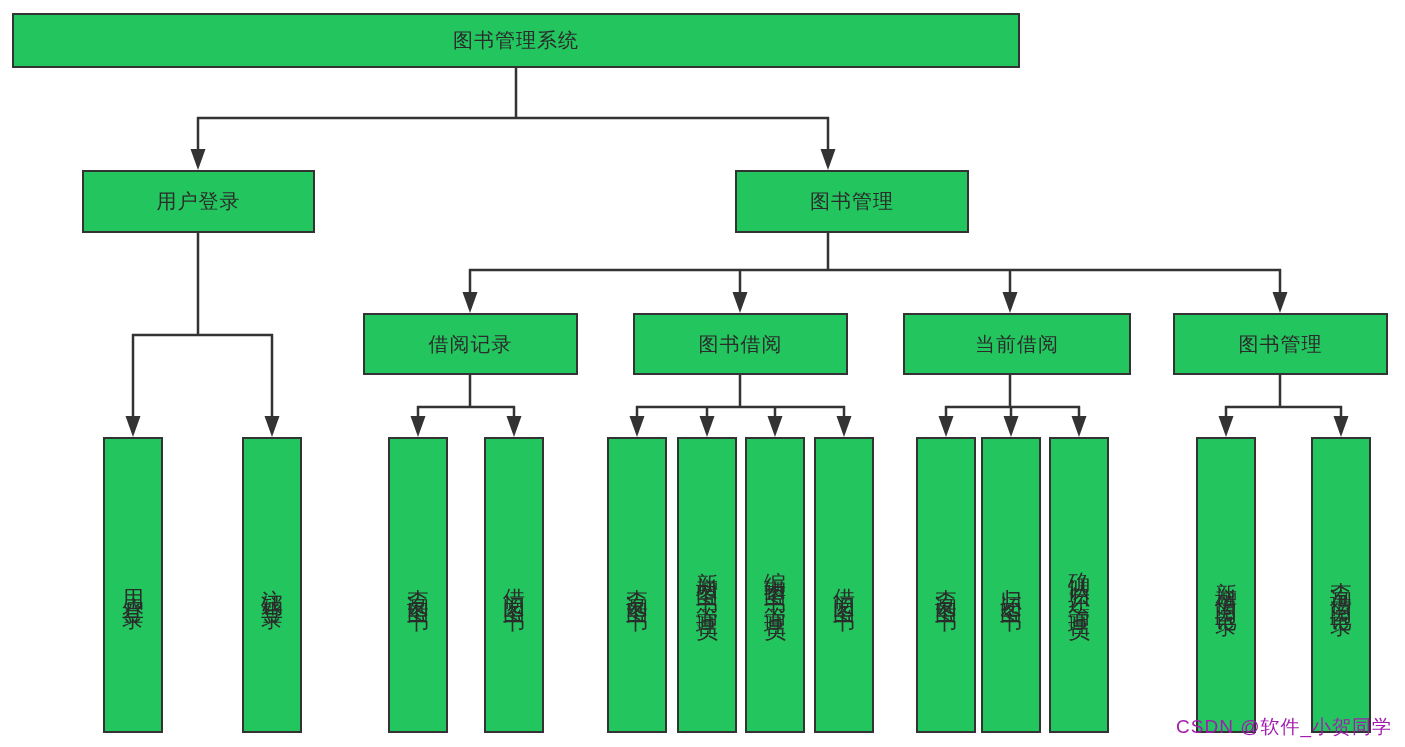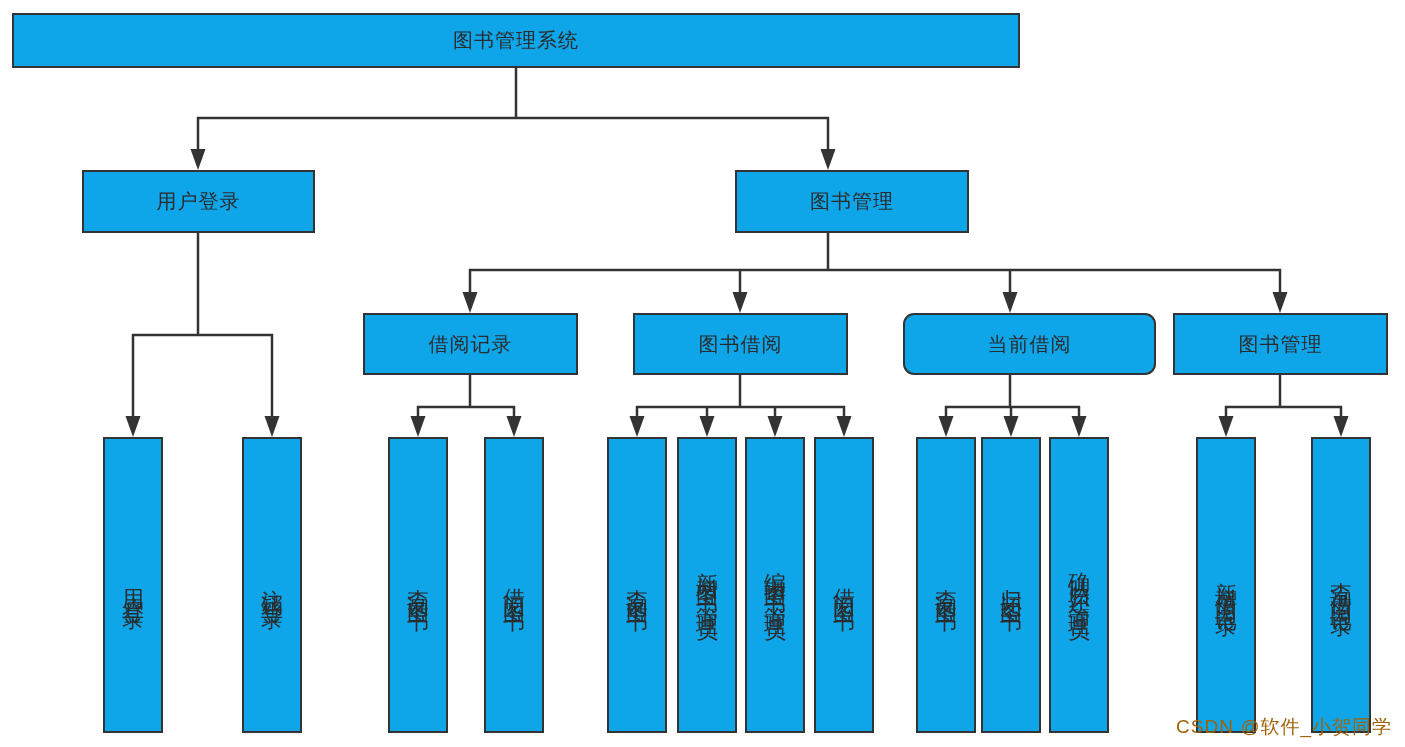--- a/index.html
+++ b/index.html
@@ -11,21 +11,21 @@
     overflow:hidden;
   }
   .connectors{
     position:absolute;left:0;top:0;width:1405px;height:747px;
     pointer-events:none;
   }
   .node{
     position:absolute;
     box-sizing:border-box;
     border:2.5px solid #333333;
-    background:#0ea5e9;
+    background:#22c55e;
     display:flex;align-items:center;justify-content:center;
     color:#2b2b2b;
   }
   .h-label{
     font-size:20px;
     color:#2b2b2b;
     letter-spacing:1px;
     white-space:nowrap;
   }
   .v-label{
@@ -34,21 +34,21 @@
     font-size:22px;
     letter-spacing:7px;
     color:#2b2b2b;
     line-height:1;
   }
   .watermark{
     position:absolute;
     right:13px;
     bottom:7px;
     font-size:19px;
-    color:#a16207;
+    color:#a21caf;
     letter-spacing:1px;
     white-space:nowrap;
     z-index:5;
   }
 </style>
 </head>
 <body>
 
 <div class="canvas">
 
@@ -102,21 +102,21 @@
   <div class="node" style="left:735px;top:170px;width:234px;height:63px;">
     <span class="h-label">图书管理</span>
   </div>
 
   <div class="node" style="left:363px;top:313px;width:215px;height:62px;">
     <span class="h-label">借阅记录</span>
   </div>
   <div class="node" style="left:633px;top:313px;width:215px;height:62px;">
     <span class="h-label">图书借阅</span>
   </div>
-  <div class="node" style="left:903px;top:313px;width:253px;height:62px;border-radius:11px;">
+  <div class="node" style="left:903px;top:313px;width:228px;height:62px;">
     <span class="h-label">当前借阅</span>
   </div>
   <div class="node" style="left:1173px;top:313px;width:215px;height:62px;">
     <span class="h-label">图书管理</span>
   </div>
 
   <div class="node" style="left:103px;top:437px;width:60px;height:296px;">
     <span class="v-label">用户登录</span>
   </div>
   <div class="node" style="left:242px;top:437px;width:60px;height:296px;">

